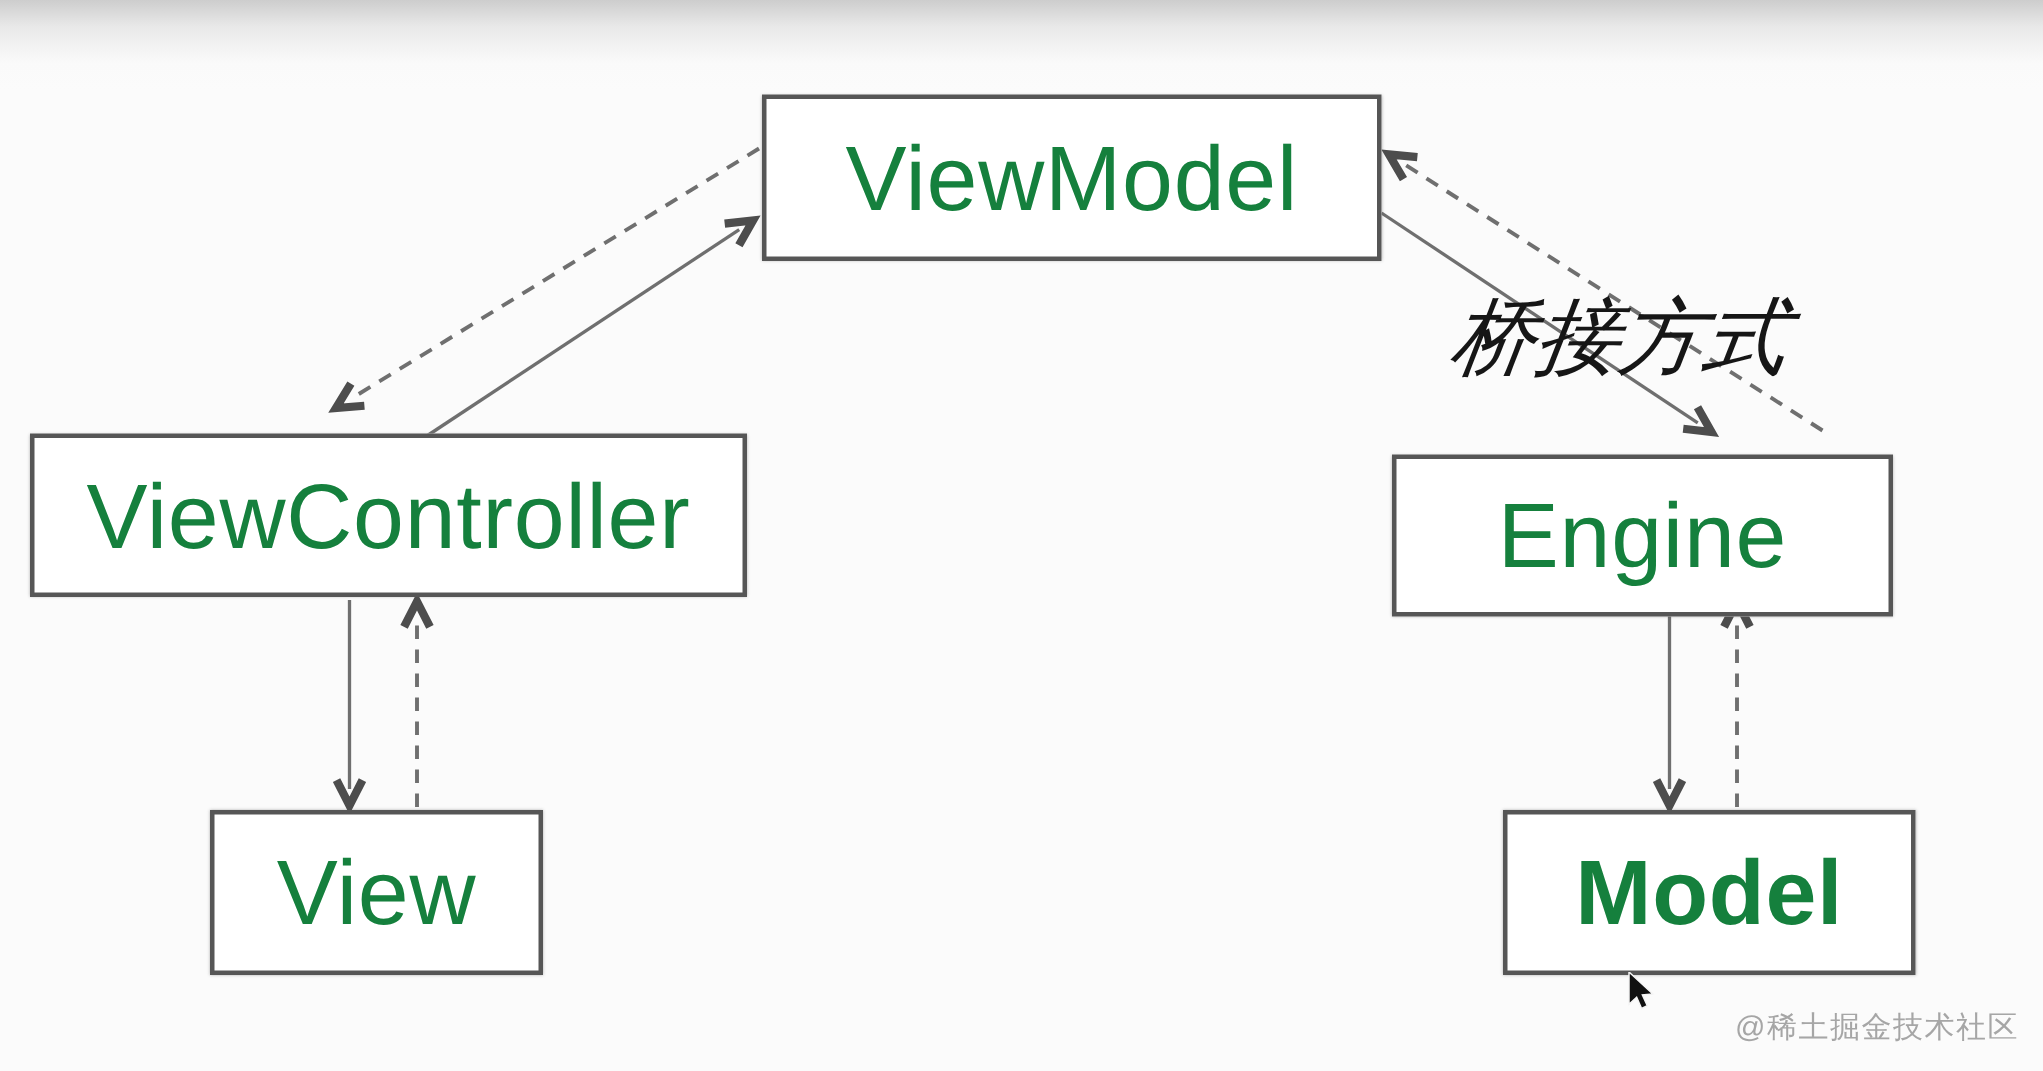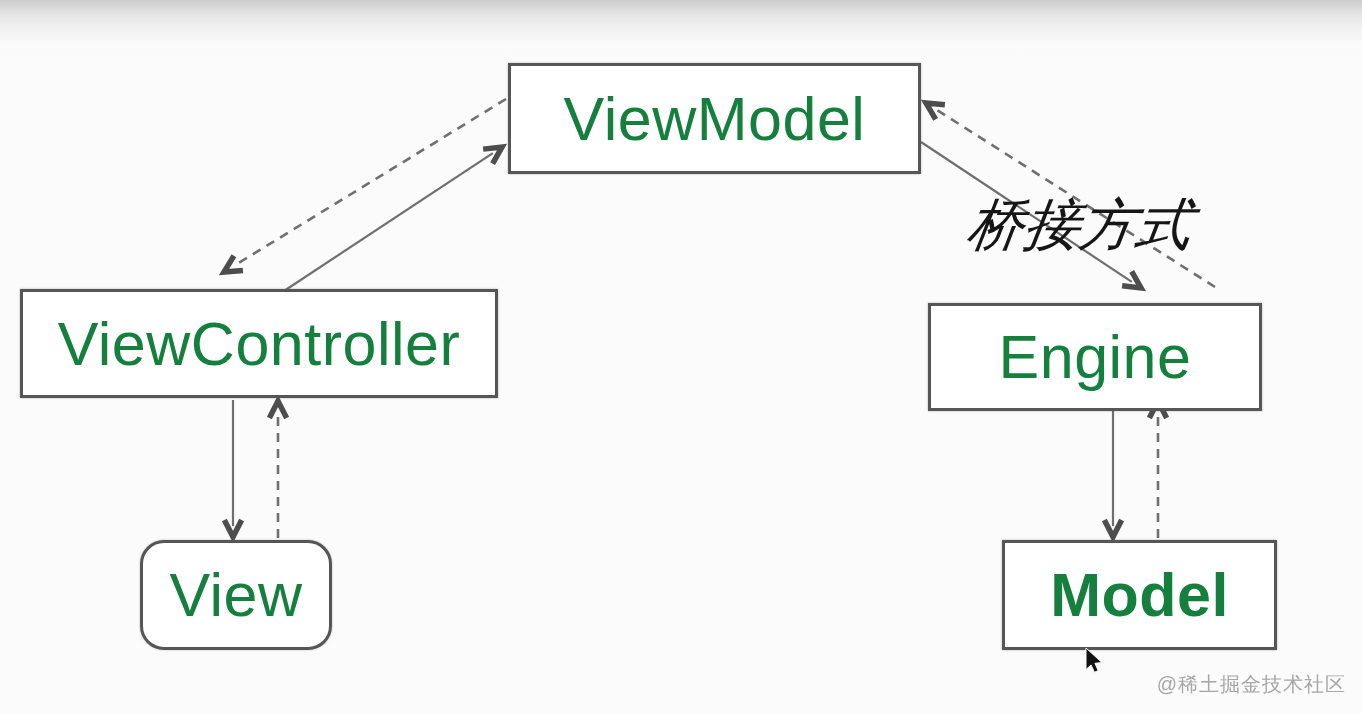--- a/index.html
+++ b/index.html
@@ -29,21 +29,21 @@
     justify-content: center;
     color: #15803d;
     font-size: 61px;
     letter-spacing: 0.5px;
     white-space: nowrap;
     box-shadow: 0 0 2px rgba(90,90,90,0.45);
   }
   .node-viewmodel      { left: 508px; top:  63px; width: 413px; height: 111px; }
   .node-viewcontroller { left:  20px; top: 289px; width: 478px; height: 109px; }
   .node-engine         { left: 928px; top: 290px; width: 334px; height: 108px; margin-top: 13px; }
-  .node-view           { left: 140px; top: 540px; width: 192px; height: 110px; border-radius: 24px; }
+  .node-view           { left: 140px; top: 540px; width: 222px; height: 110px; }
   .node-model          { left: 1002px; top: 540px; width: 275px; height: 110px; font-weight: bold; }
   .annotation {
     position: absolute;
     left: 968px; top: 188px;
     font-size: 56px;
     font-style: italic;
     color: #161616;
     transform: skewX(-8deg);
     white-space: nowrap;
   }

